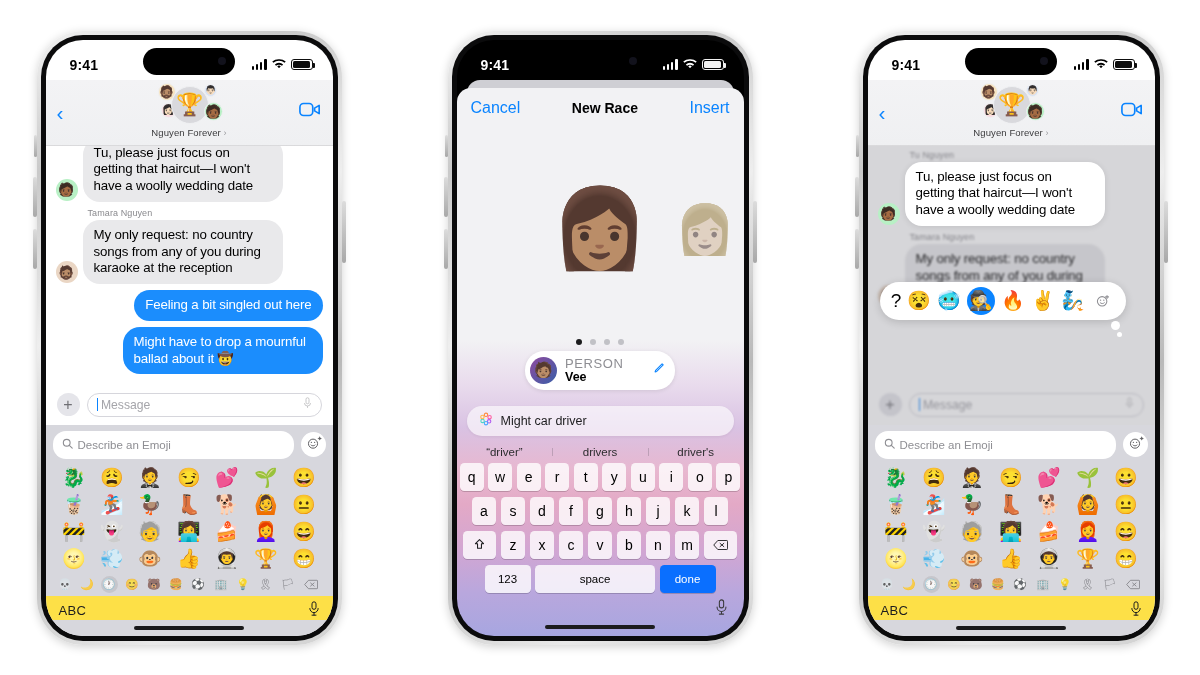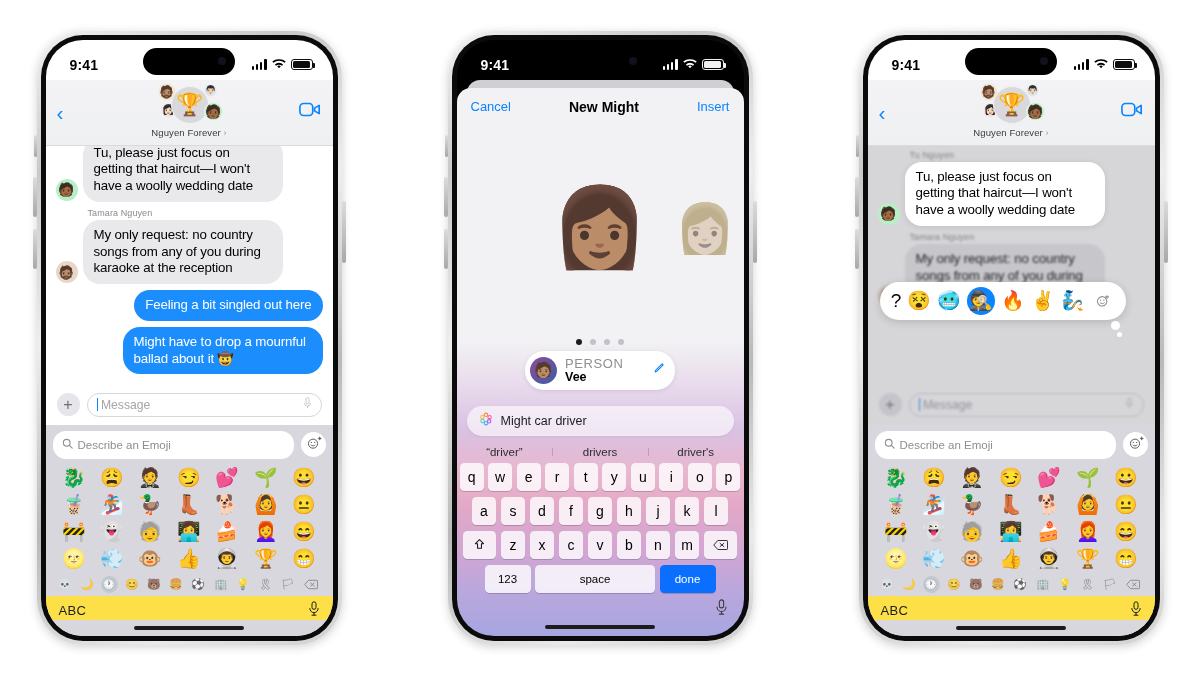--- a/index.html
+++ b/index.html
@@ -298,21 +298,21 @@
         #b9a7dd 92%,
         #a7a6e0 100%);
     overflow: hidden;
     display:flex; flex-direction: column;
   }
   .sheet-nav {
     display:flex; align-items:center; justify-content:space-between;
     padding: 11px 14px 4px;
     flex: 0 0 auto;
   }
-  .sheet-nav .act { color:#0a84ff; font-size: 13px; }
+  .sheet-nav .act { color:#0a84ff; font-size: 16px; }
   .sheet-nav .ttl { font-size: 14px; font-weight: 700; color:#000; }
   .memoji-area {
     flex: 1 1 auto; position: relative;
     display:flex; align-items:center; justify-content:center;
   }
   .memoji-main { font-size: 78px; line-height: 1; }
   .memoji-side {
     position:absolute; right: 8px; top: 50%; transform: translateY(-46%);
     font-size: 48px; line-height:1; opacity: .62; filter: grayscale(.35);
   }
@@ -592,21 +592,21 @@
                 </div>
             </div>
           </div>
 
           <div class="sheet-stack">
             <div class="sheet-back"></div>
             <div class="sheet">
 
               <div class="sheet-nav">
                 <span class="act">Cancel</span>
-                <span class="ttl">New Might</span>
+                <span class="ttl">New Race</span>
                 <span class="act">Insert</span>
               </div>
 
               <div class="memoji-area">
                 <span class="memoji-main">👩🏽</span>
                 <span class="memoji-side">👩🏼</span>
               </div>
 
               <div class="dots" id="p2dots">
                   <i class="on"></i>

